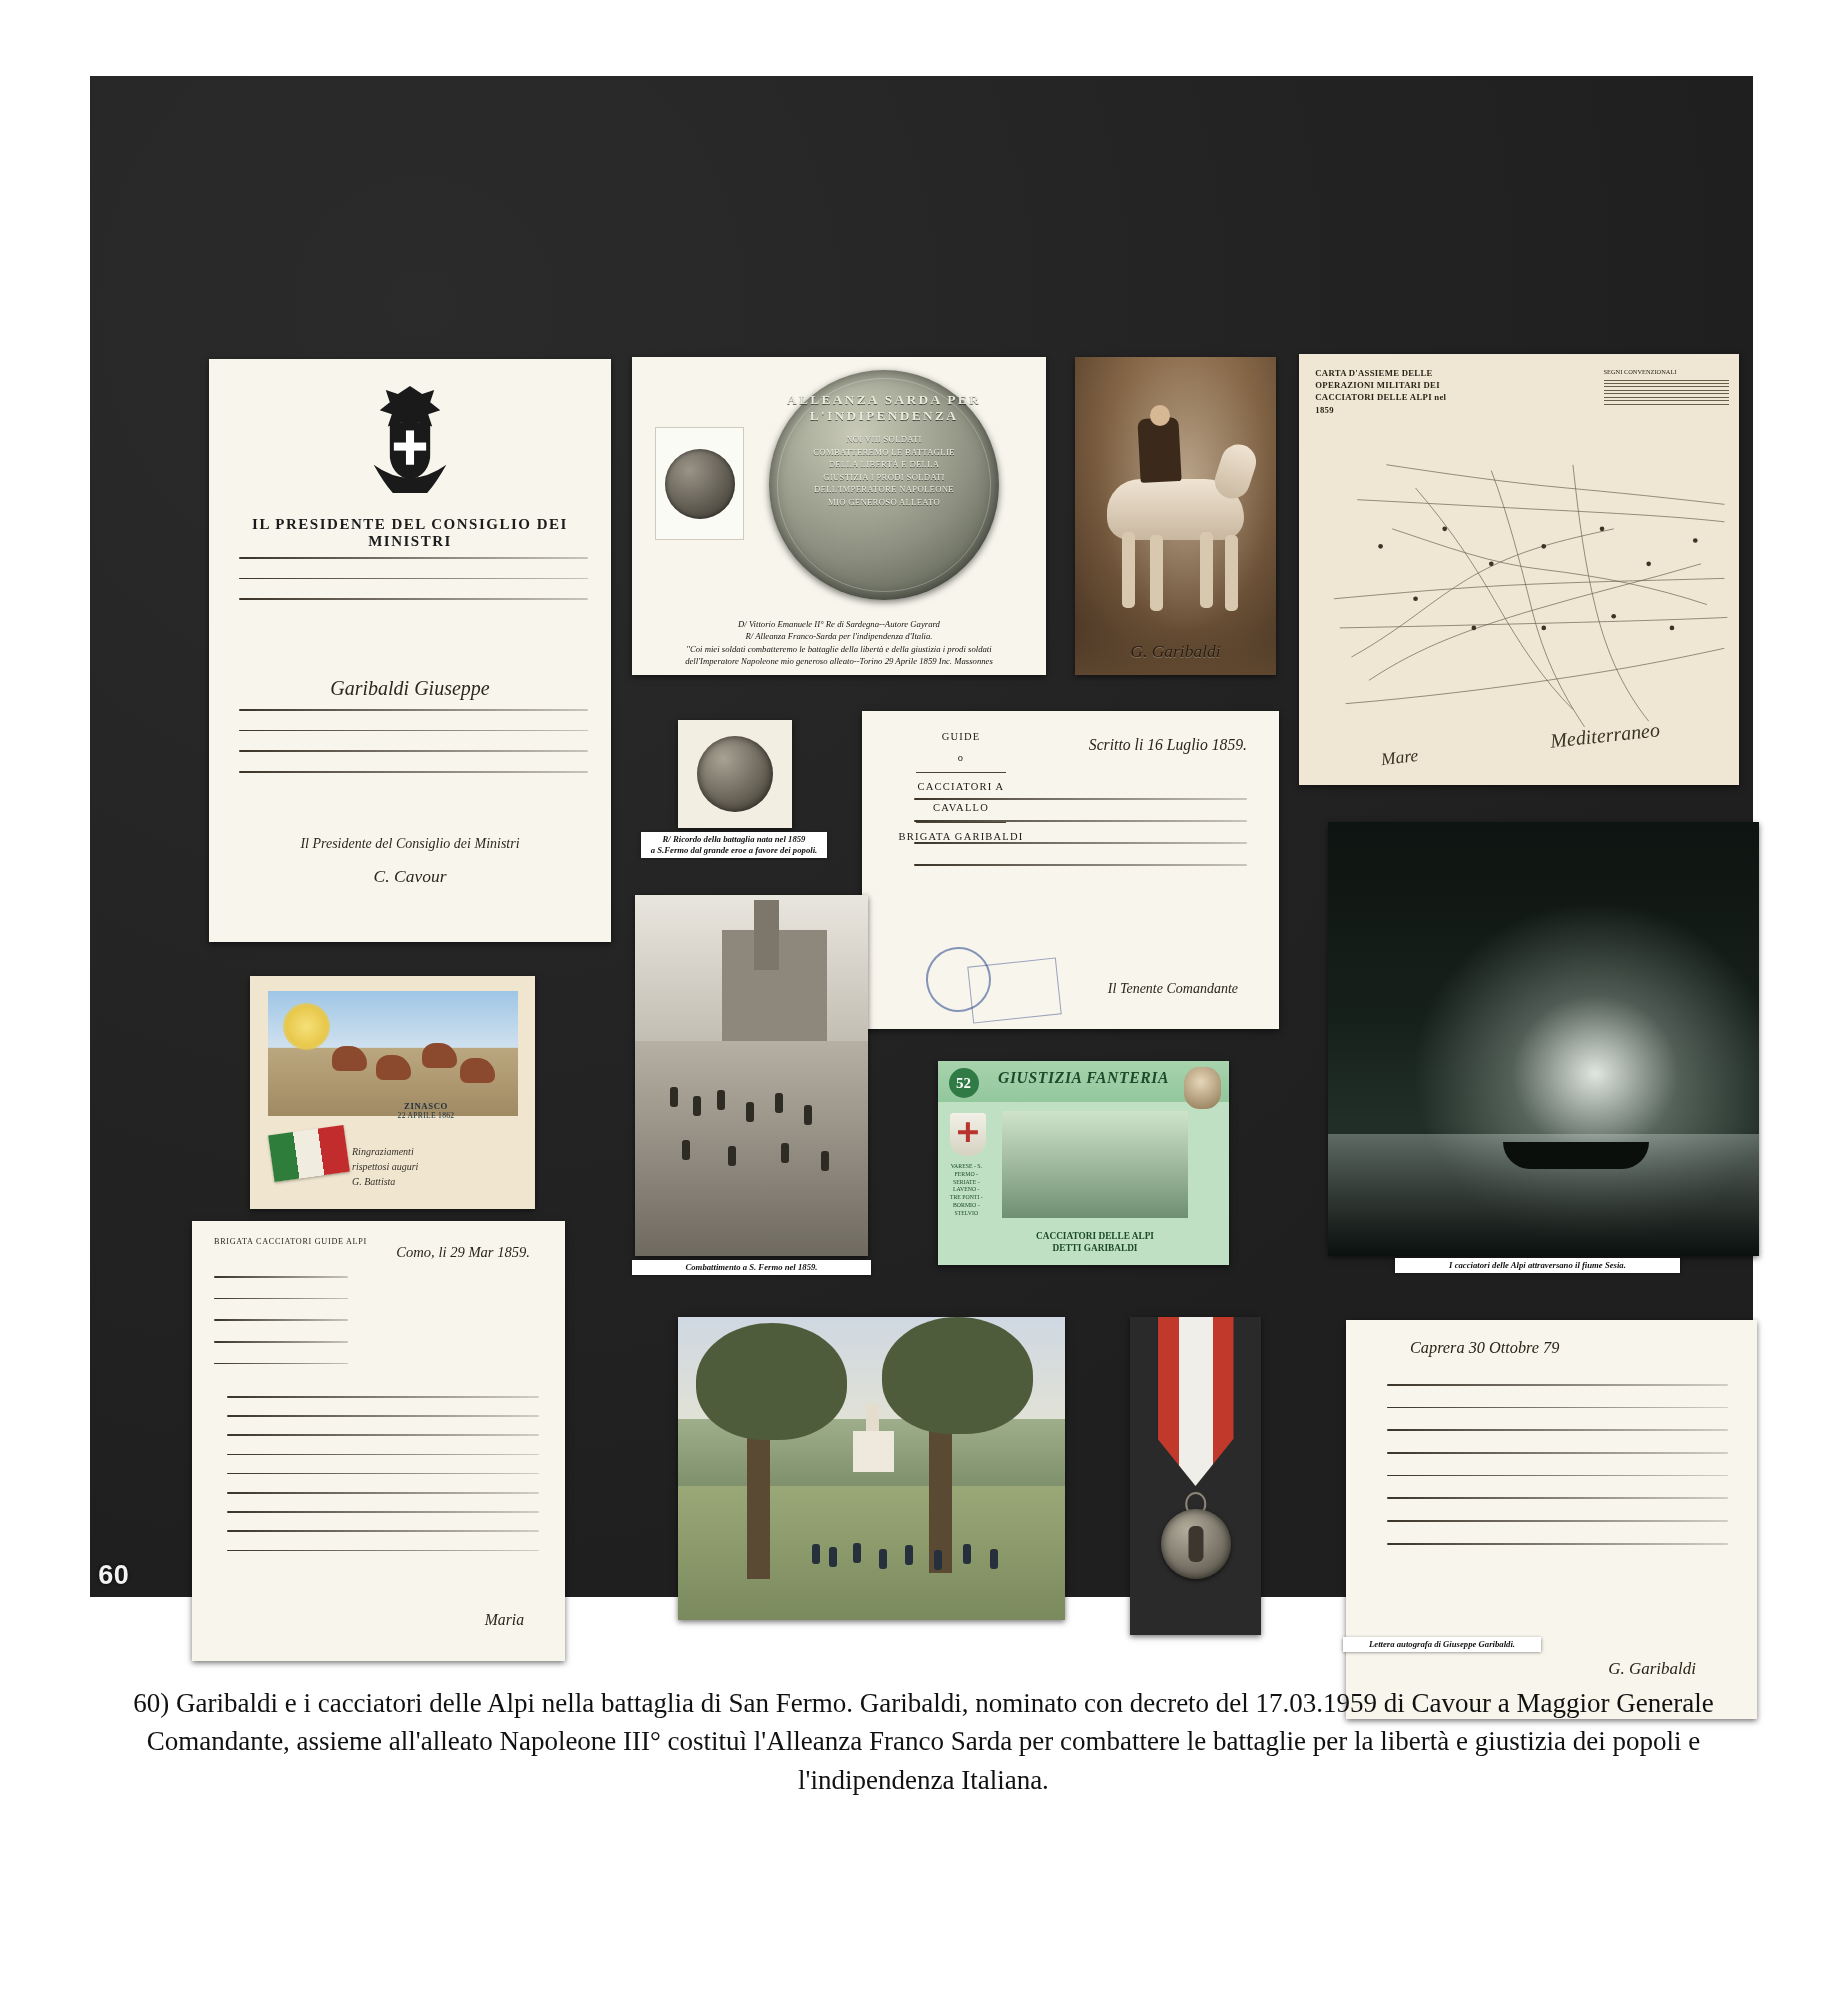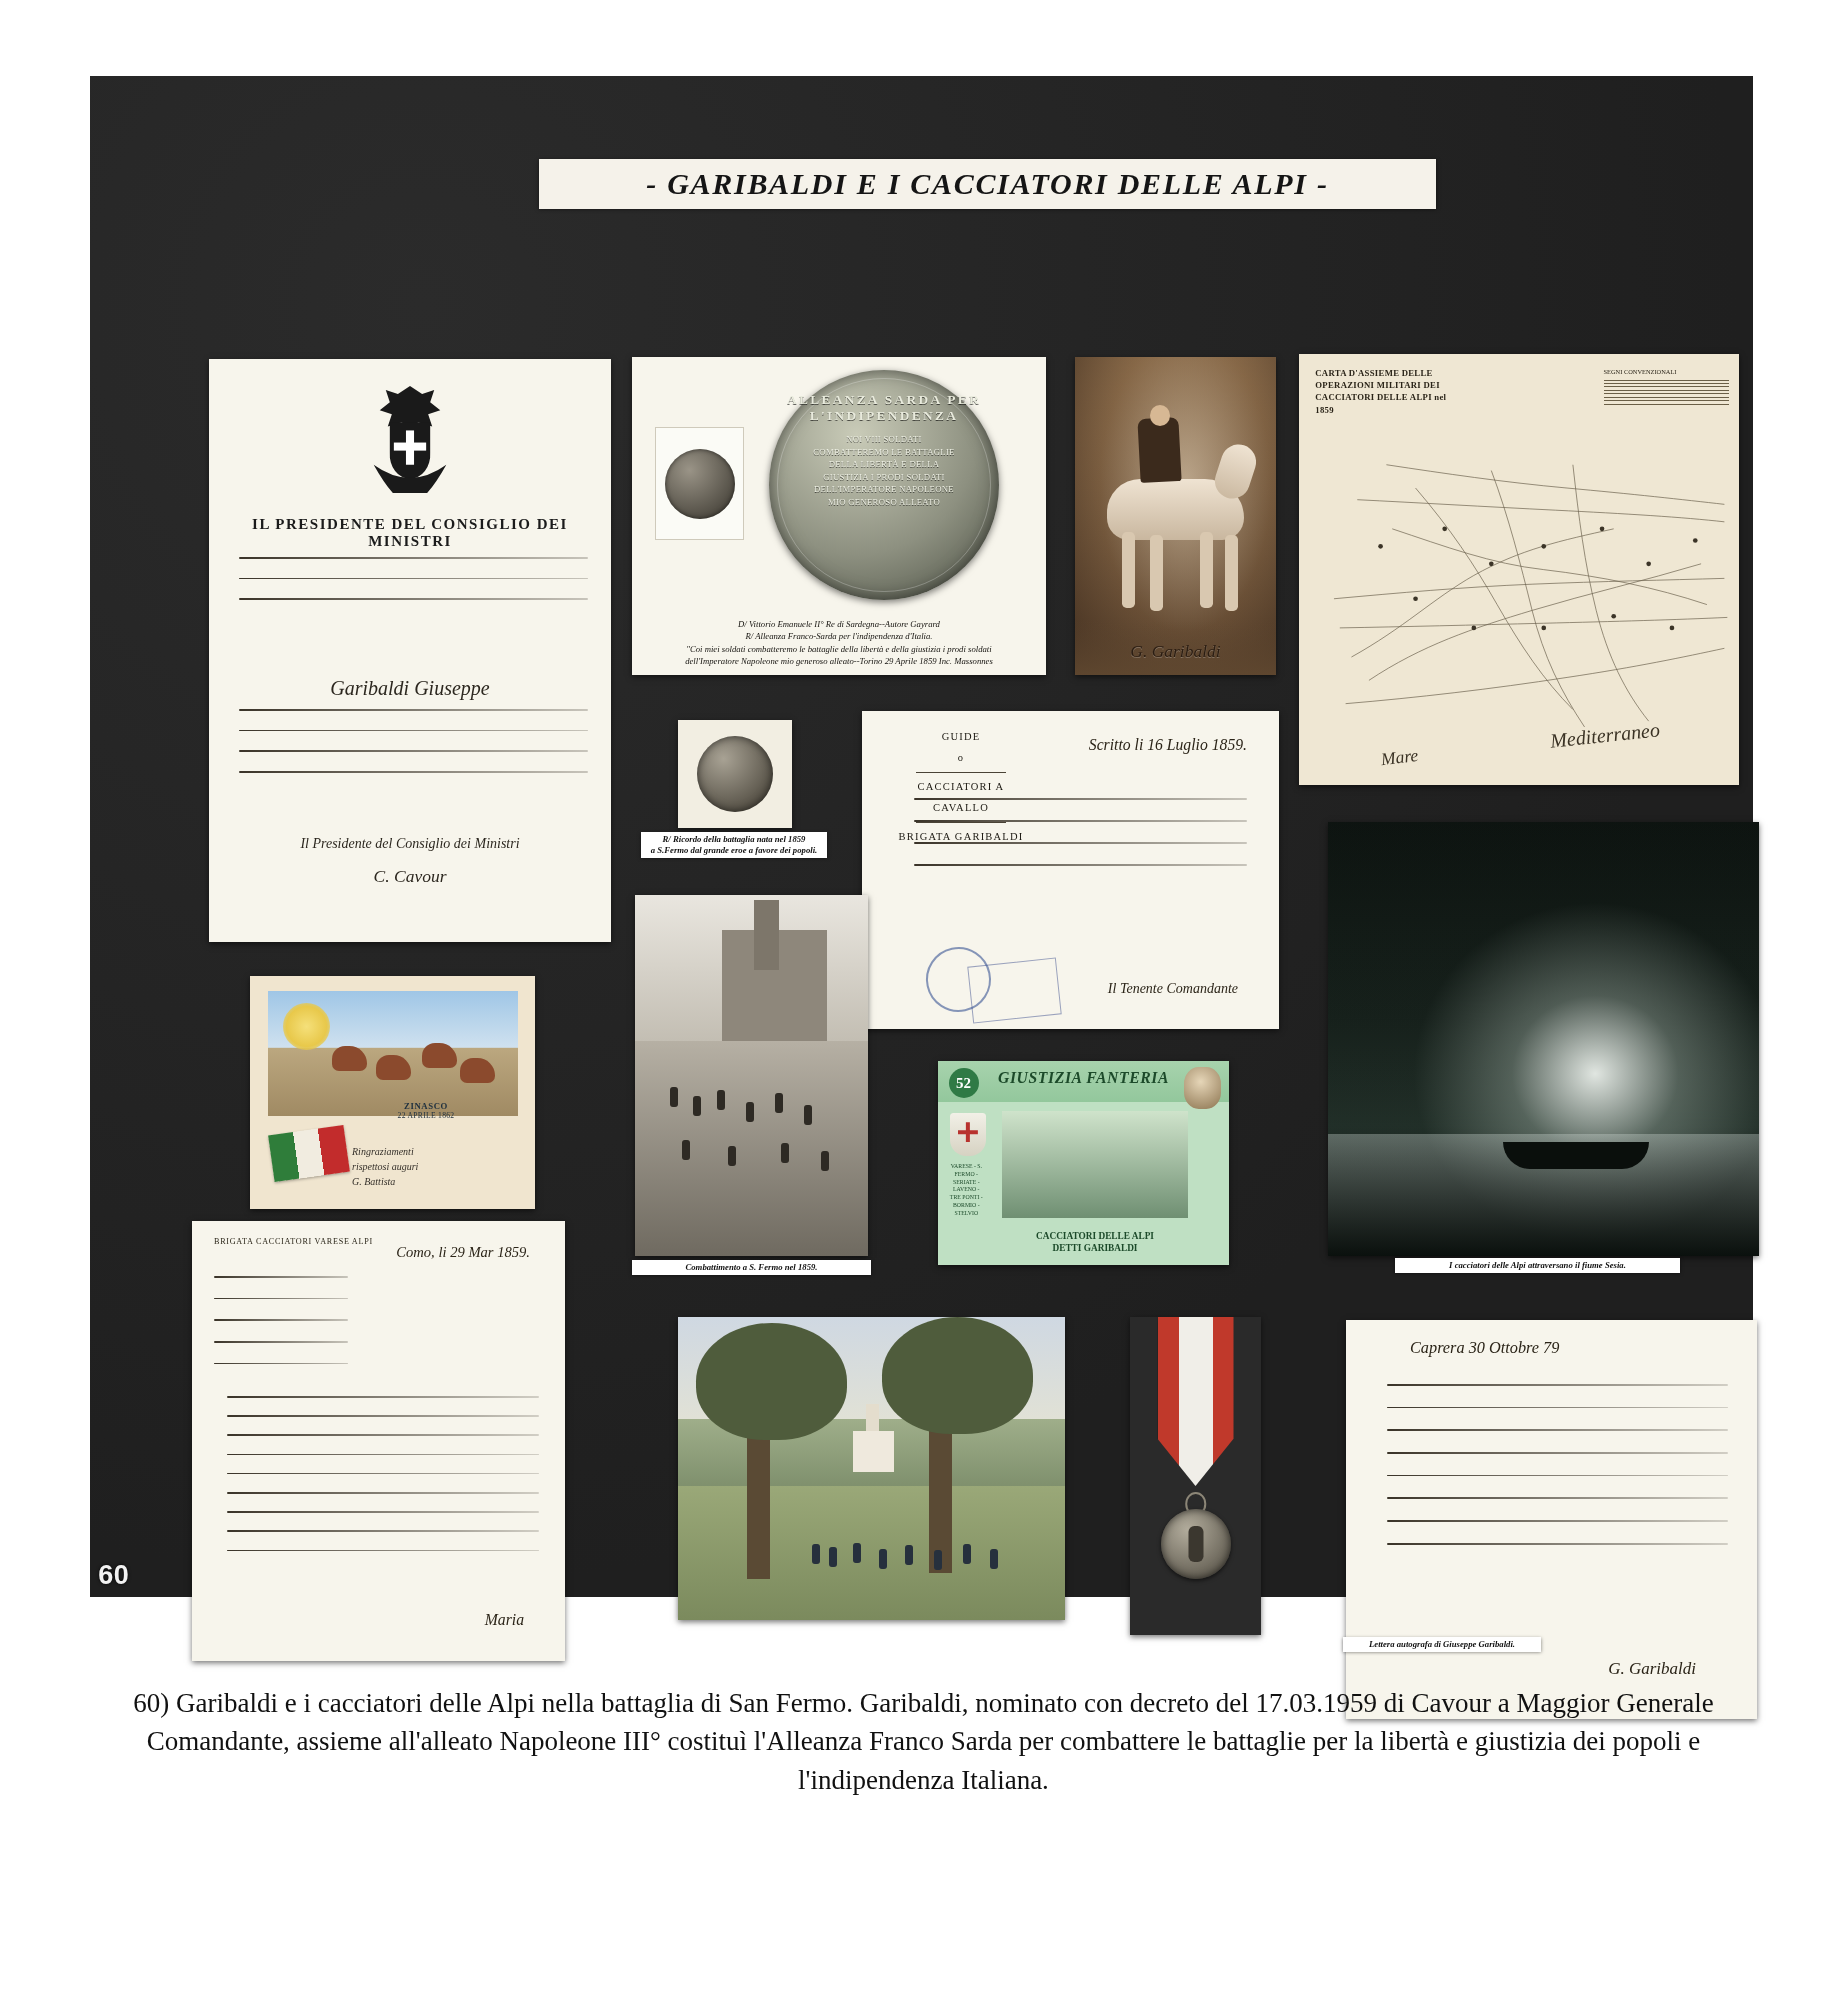--- a/index.html
+++ b/index.html
@@ -413,23 +413,20 @@
     color: #111111;
   }
 </style>
 </head>
 <body>
 
 <div class="page">
 
   <div class="board">
 
-    <div class="title-strip">
-      <span>- GARIBALDI  E  I  CACCIATORI  DELLE  ALPI -</span>
-    </div>
 
     <div class="item paper" id="decree">
       <svg class="crest" viewBox="0 0 100 110">
         <path d="M50 4 L62 12 L74 8 L70 20 L80 28 L68 32 L72 44 L58 40 L50 50 L42 40 L28 44 L32 32 L20 28 L30 20 L26 8 L38 12 Z" fill="#1a1a1a"></path>
         <path d="M30 40 h40 v30 a20 24 0 0 1 -20 26 a20 24 0 0 1 -20 -26 Z" fill="#1a1a1a"></path>
         <rect x="46" y="48" width="8" height="34" fill="#ffffff"></rect>
         <rect x="34" y="60" width="32" height="8" fill="#ffffff"></rect>
         <path d="M14 82 q36 26 72 0 q-20 36 -36 40 q-16 -4 -36 -40 Z" fill="#1a1a1a"></path>
       </svg>
       <div class="headline">IL PRESIDENTE DEL CONSIGLIO DEI MINISTRI</div>
@@ -616,21 +613,21 @@
       <div class="nightsky"></div>
       <div class="water"></div>
       <div class="boat"></div>
     </div>
     <div class="caption" id="cap-sesia">
       <div>I cacciatori delle Alpi attraversano il fiume Sesia.</div>
     </div>
 
     <div class="item paper" id="matricola">
       <div class="hd">
-        <div>BRIGATA CACCIATORI VARESE ALPI</div>
+        <div>BRIGATA CACCIATORI GUIDE ALPI</div>
       </div>
       <div class="date hand">Como, li 29 Mar 1859.</div>
       <div class="stub hand">
         <i></i>
           <i></i>
           <i></i>
           <i></i>
           <i></i>
       </div>
       <div class="lines hand">

